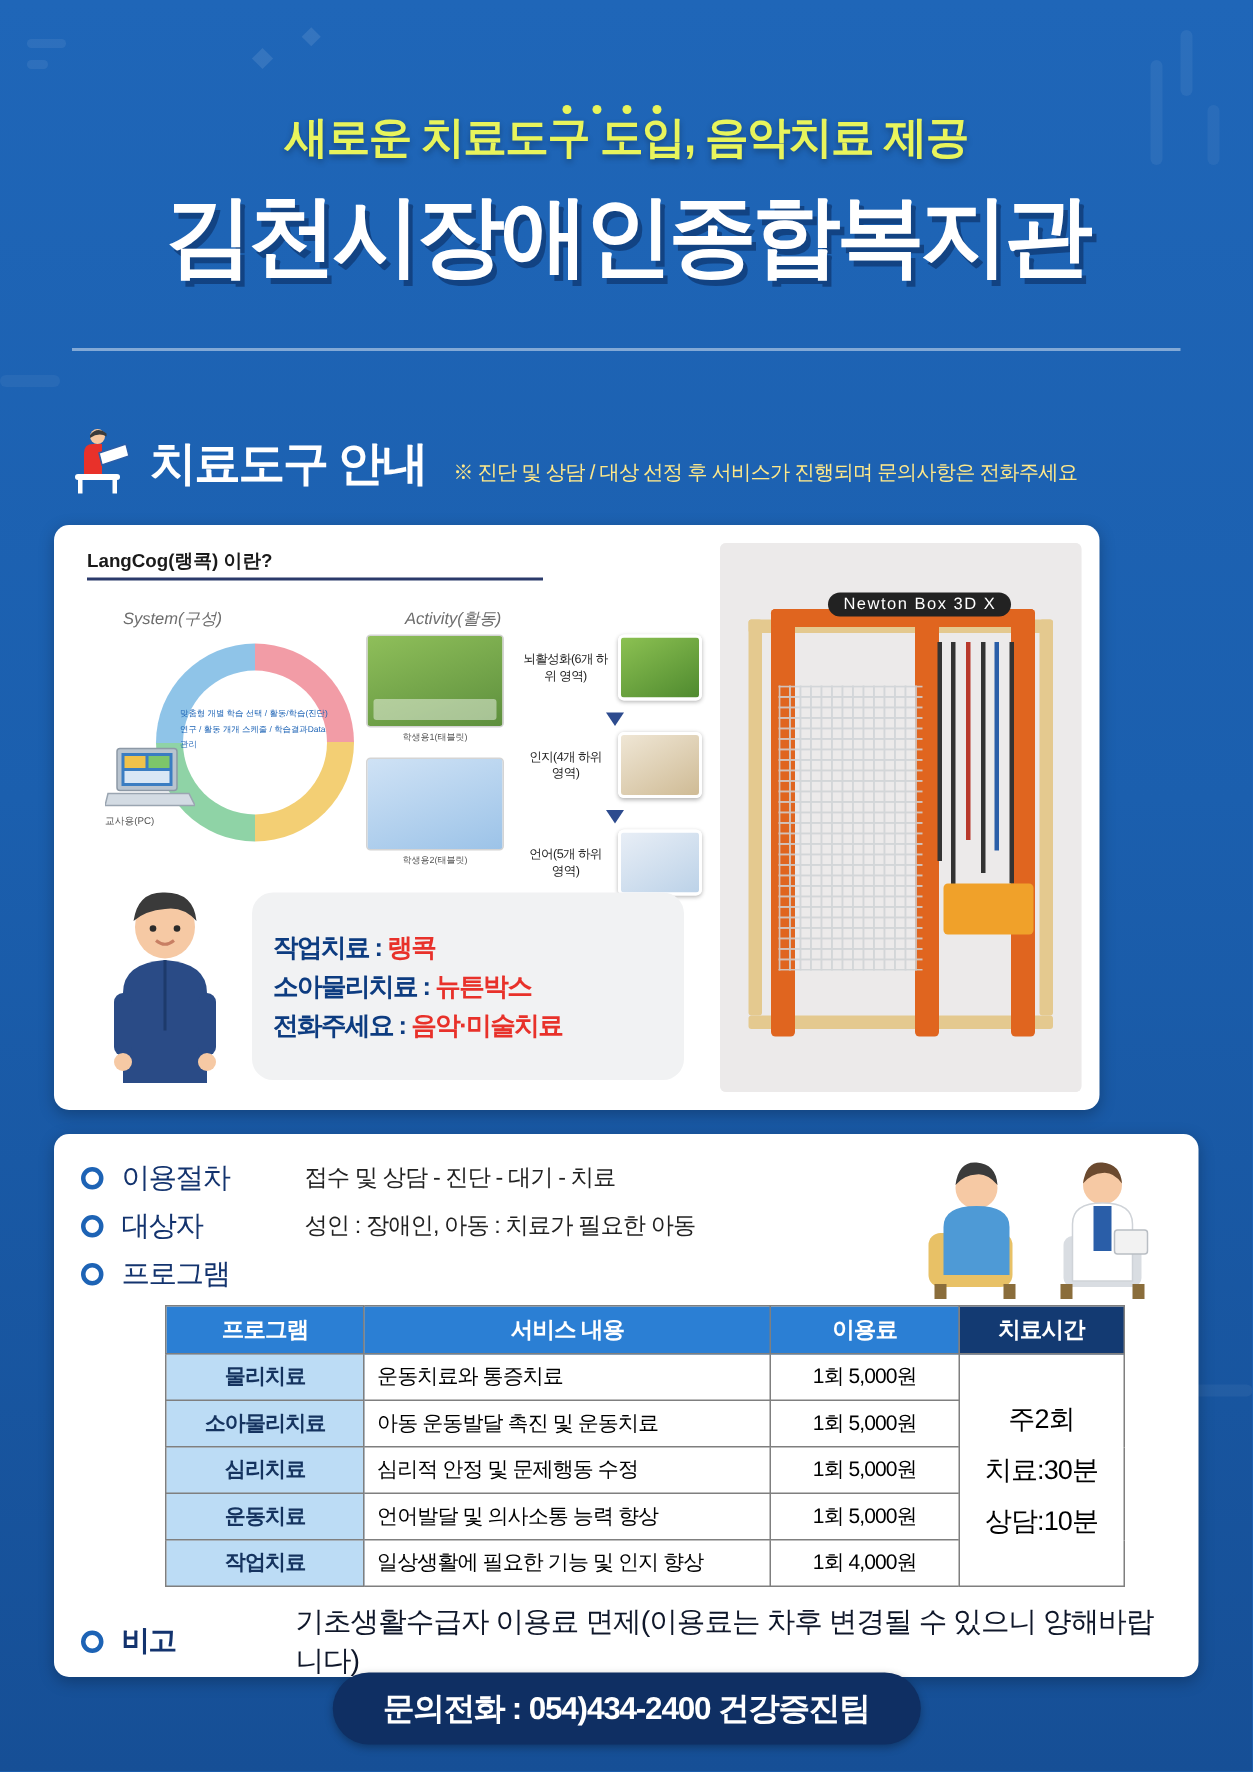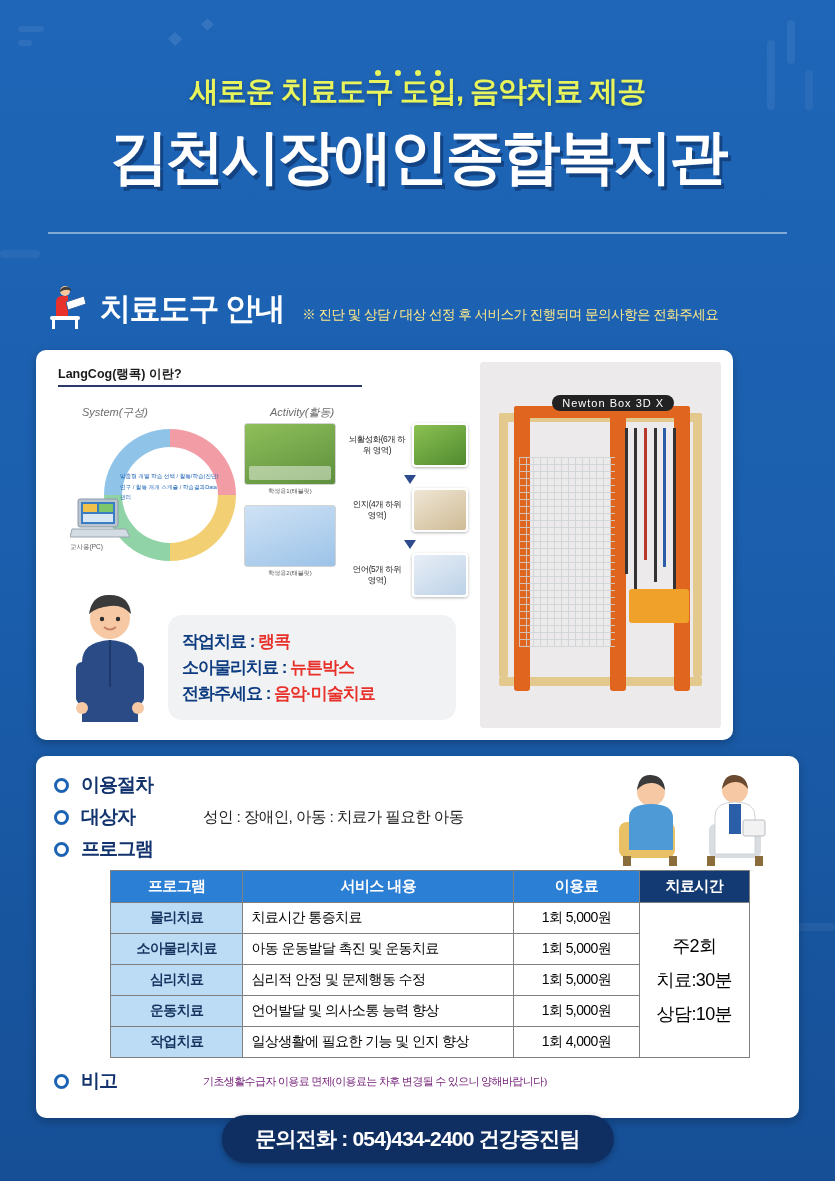--- a/index.html
+++ b/index.html
@@ -97,21 +97,21 @@
   .act-thumb { width:56px; height:44px; border-radius:4px; border:2px solid #ffffff; box-shadow:0 1px 3px rgba(0,0,0,0.3); }
   .th1 { background:linear-gradient(150deg,#8cc152,#4f8a2f);}
   .th2 { background:linear-gradient(150deg,#efe6d5,#cfbb95);}
   .th3 { background:linear-gradient(150deg,#e8eef6,#bcd2e8);}
   .vdown { width:0;height:0;border-left:6px solid transparent;border-right:6px solid transparent;border-top:9px solid #2d4b8e; margin:2px auto 4px 56px;}
 
   
   .doctor { position:absolute; left:14px; bottom:6px; width:96px; height:130px;}
   .therapy-box {
     position:absolute; left:120px; bottom:8px; width:288px; background:#f1f2f3;
-    border-radius:14px; padding:12px 14px;
+    border-radius:14px; padding:22px 14px;
   }
   .therapy-line { font-size:17px; font-weight:bold; color:#0d3c80; letter-spacing:-1px; margin:3px 0;}
   .therapy-line .val { color:#e8312a; }
 
   
   .gym { position:absolute; inset:0; background:#eceaea; }
   .bar { position:absolute; background:#e0651f; border-radius:3px;}
   .wood { position:absolute; background:#e4c98f; border-radius:2px;}
   .net { position:absolute; left:16%; top:26%; width:40%; height:52%;
      background-image: linear-gradient(#cfd3d6 1px, transparent 1px), linear-gradient(90deg,#cfd3d6 1px, transparent 1px);
@@ -122,42 +122,42 @@
   
   .panel {
     position:absolute; left:36px; top:756px; width:763px; height:362px;
     background:#ffffff; border-radius:10px; box-shadow:0 3px 10px rgba(0,0,0,0.25);
     padding:14px 18px;
   }
   .info-row { display:flex; align-items:center; margin:2px 0 6px 0; }
   .bullet {
     width:15px; height:15px; border-radius:50%; border:3px solid #1d63b5; margin-right:12px; flex:none;
   }
-  .info-label { font-size:19px; font-weight:bold; color:#13336e; width:122px; letter-spacing:-1px;}
+  .info-label { font-size:19px; font-weight:normal; color:#13336e; width:122px; letter-spacing:-1px;}
   .info-value { font-size:15.5px; color:#222; letter-spacing:-0.6px;}
 
   .consult-illus { position:absolute; right:18px; top:14px; width:170px; height:96px;}
 
   table.prog {
     margin:8px 0 0 56px; border-collapse:collapse; width:640px;
     font-size:14px;
   }
   table.prog th, table.prog td {
     border:1px solid #7f7f7f; padding:6px 8px; text-align:center; letter-spacing:-0.6px;
   }
   table.prog thead th { background:#2b7fd4; color:#fff; font-weight:bold; font-size:15px;}
   table.prog thead th.c4 { background:#133a72; }
   table.prog td.name { background:#bcdcf5; font-weight:bold; color:#15335f; width:132px;}
   table.prog td.desc { text-align:left; width:270px; }
   table.prog td.fee { width:125px; }
   table.prog td.time { width:110px; font-size:18px; line-height:1.9; }
 
   .note-row { display:flex; align-items:center; margin-top:10px;}
   .note-label { font-size:19px; font-weight:bold; color:#13336e; width:122px; letter-spacing:-1px;}
-  .note-value { font-size:11px; color:#701a75; letter-spacing:-0.6px;font-family:Liberation Serif, serif;}
+  .note-value { font-size:19px; color:#0f172a; letter-spacing:-0.6px;}
 
   
   .footer {
     position:absolute; left:50%; transform:translateX(-50%); bottom:18px;
     background:#0f2f63; color:#ffffff; font-size:21px; font-weight:bold;
     padding:10px 34px; border-radius:26px; letter-spacing:-0.8px;
     box-shadow:0 2px 6px rgba(0,0,0,0.3);
   }
 </style>
 </head>
@@ -321,20 +321,21 @@
       <path d="M104 84 L104 46 Q104 32 124 32 Q144 32 144 46 L144 84 Z" fill="#ffffff" stroke="#cfd3d8"></path>
       <rect x="118" y="34" width="12" height="30" fill="#2a5ea8"></rect>
       <rect x="96" y="86" width="8" height="10" fill="#8a6d3b"></rect>
       <rect x="144" y="86" width="8" height="10" fill="#8a6d3b"></rect>
       <rect x="132" y="50" width="22" height="16" rx="2" fill="#f2f2f2" stroke="#b9bec4"></rect>
     </svg>
 
     <div class="info-row">
       <div class="bullet"></div>
       <div class="info-label">이용절차</div>
+      <div class="info-value">접수 및 상담 - 진단 - 대기 - 치료</div>
     </div>
     <div class="info-row">
       <div class="bullet"></div>
       <div class="info-label">대상자</div>
       <div class="info-value">성인 : 장애인, 아동 : 치료가 필요한 아동</div>
     </div>
     <div class="info-row">
       <div class="bullet"></div>
       <div class="info-label">프로그램</div>
       <div class="info-value"></div>
@@ -345,21 +346,21 @@
         <tr>
           <th>프로그램</th>
           <th>서비스 내용</th>
           <th>이용료</th>
           <th class="c4">치료시간</th>
         </tr>
       </thead>
       <tbody>
         <tr>
           <td class="name">물리치료</td>
-          <td class="desc">치료시간 통증치료</td>
+          <td class="desc">운동치료와 통증치료</td>
           <td class="fee">1회 5,000원</td>
           <td class="time" rowspan="5">
             <div>주2회</div>
             <div>치료:30분</div>
             <div>상담:10분</div>
           </td>
         </tr>
         <tr>
           <td class="name">소아물리치료</td>
           <td class="desc">아동 운동발달 촉진 및 운동치료</td>

